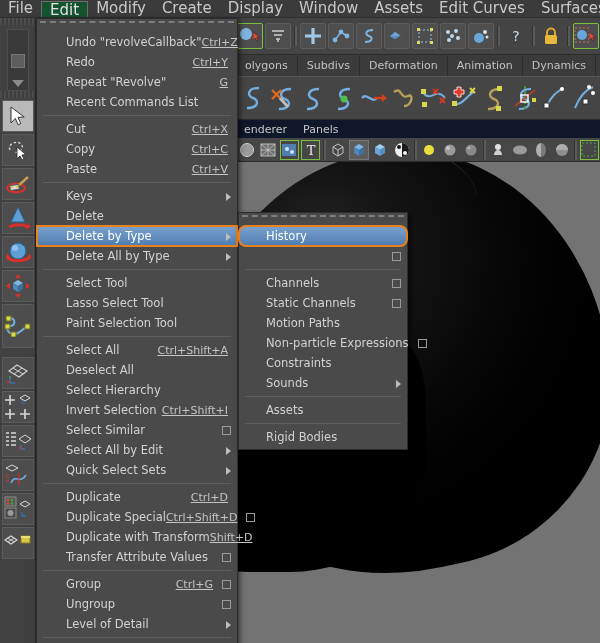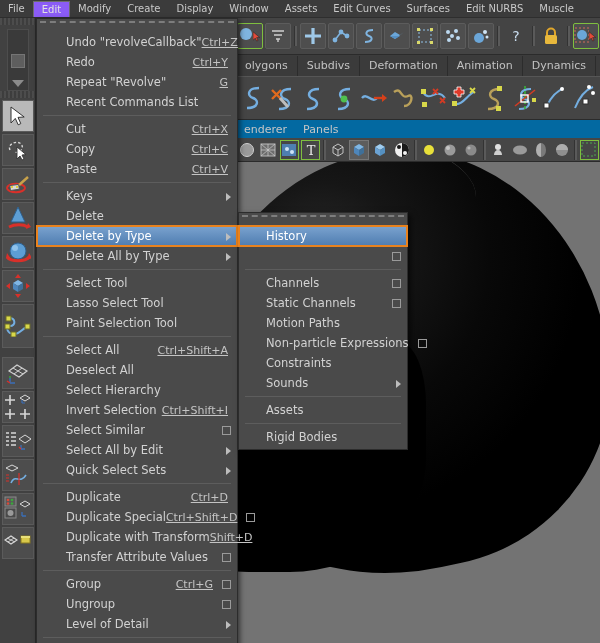--- a/index.html
+++ b/index.html
@@ -17,24 +17,24 @@
   #menubar{
     position:absolute; top:0; left:0; width:600px; height:18px;
     background:#3b3b3b;
     border-bottom:1px solid #2e2e2e;
     display:flex; align-items:center;
     white-space:nowrap;
     overflow:hidden;
   }
   .mb-item{
     padding:0 8px; height:17px; line-height:17px;
-    color:#c9c9c9; font-size:10px;
+    color:#c9c9c9; font-size:15px;
   }
   .mb-item.active{
-    background:#8b5cf6;
+    background:#14532d;
     border:1px solid #6d6d6d;
     border-bottom:none;
     height:16px; line-height:16px;
     color:#e2e2e2;
   }
 
   
   #statusrow{
     position:absolute; top:18px; left:0; width:600px; height:37px;
     background:#444;
@@ -71,21 +71,21 @@
   #shelfrow{
     position:absolute; top:76px; left:236px; width:364px; height:44px;
     background:#454545; border-top:1px solid #565656; border-bottom:1px solid #2b2b2b;
     display:flex; align-items:center; padding-left:2px; overflow:hidden;
   }
   .sh{ width:32px;height:32px; margin:0 1px; display:flex;align-items:center;justify-content:center;}
 
   
   #panelmenu{
     position:absolute; top:120px; left:236px; width:364px; height:18px;
-    background:#0369a1; display:flex; align-items:center; overflow:hidden;
+    background:#0f172a; display:flex; align-items:center; overflow:hidden;
   }
   .pm{ padding:0 8px; font-size:11px; color:#c6c6c6; }
 
   
   #paneltools{
     position:absolute; top:138px; left:236px; width:364px; height:24px;
     background:#464646; border-bottom:1px solid #2b2b2b;
     display:flex; align-items:center; overflow:hidden;
   }
   .pt{ width:20px;height:20px;margin:0 1px; display:flex;align-items:center;justify-content:center;}
@@ -178,21 +178,21 @@
   }
   .msep{ height:1px; background:#5d5d5d; margin:3px 6px 3px 6px;}
 
   
   #submenu{
     position:absolute; top:212px; left:238px; width:170px;
     background:#4a4a4a; border:1px solid #2c2c2c;
     box-shadow:3px 3px 6px rgba(0,0,0,.6);
     z-index:60; padding-bottom:2px;
   }
-  #submenu .mi{ padding-left:27px; }
+  #submenu .mi{ padding-left:27px;border-radius:7px; }
 </style>
 </head>
 <body>
 
 <div id="viewport">
   <div id="blob"></div>
   <div id="blobtail"></div>
   <div id="blobhalo"></div>
 </div>
 

